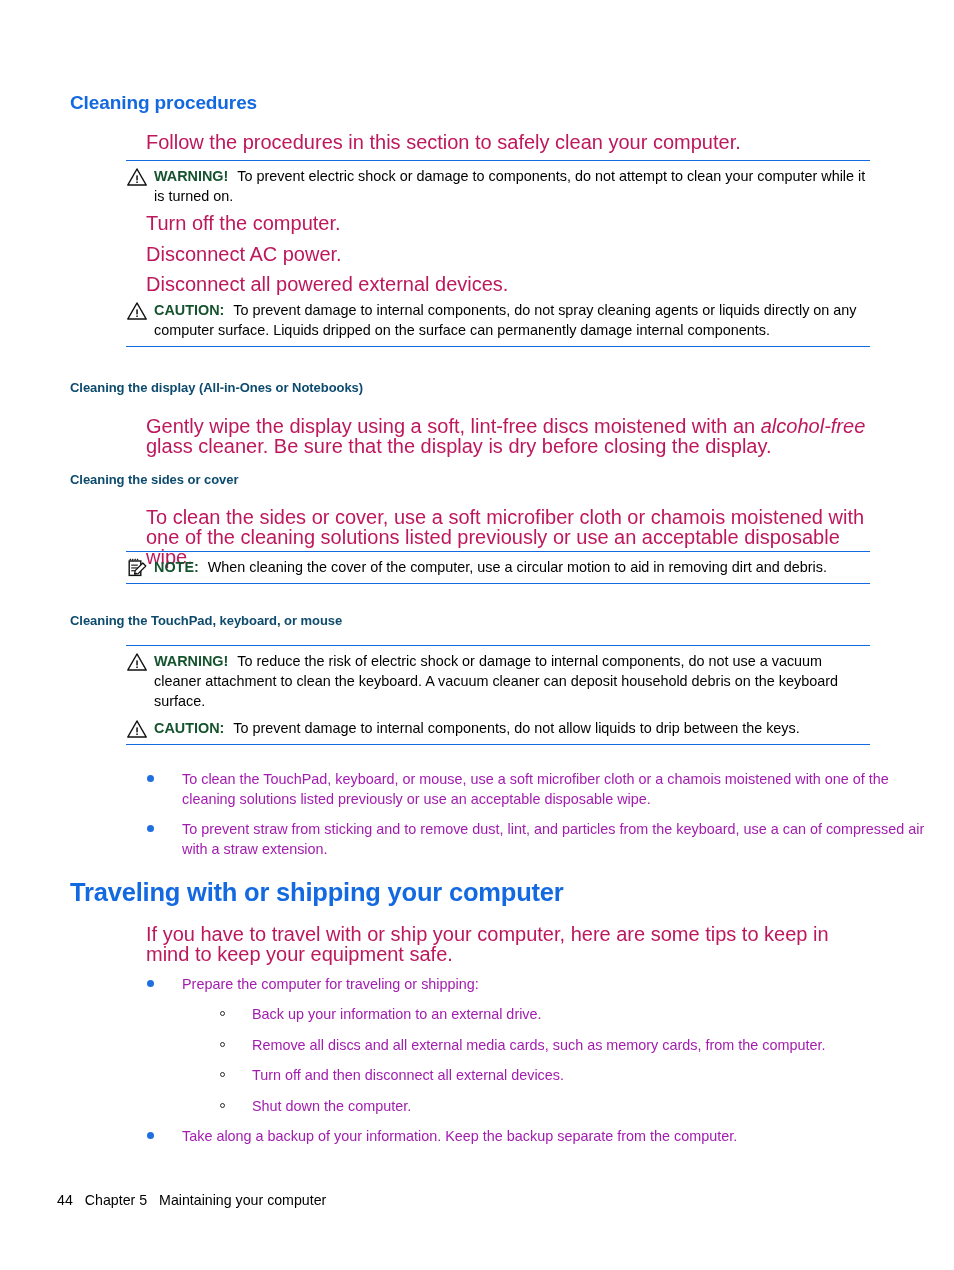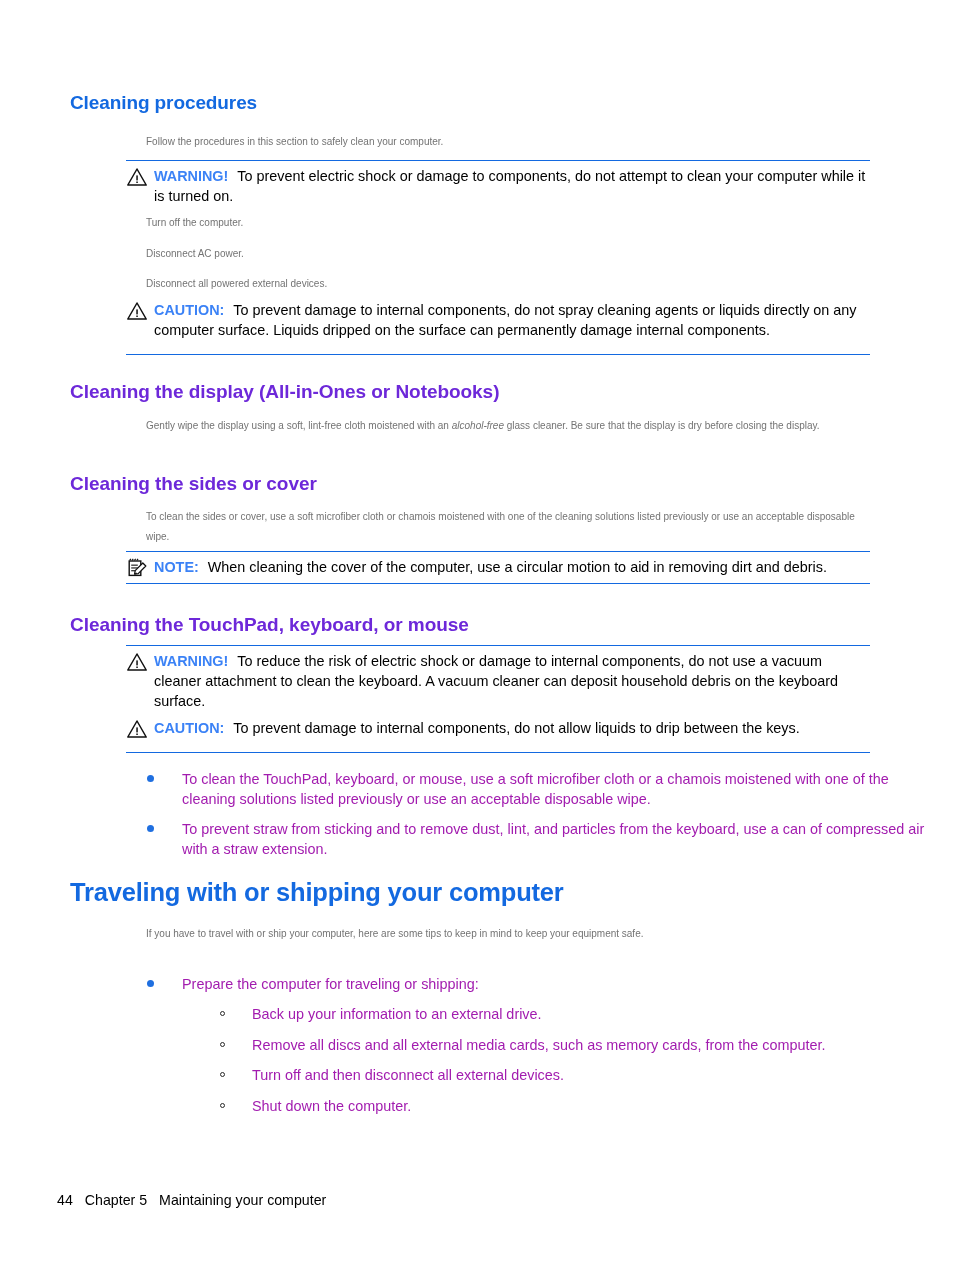--- a/index.html
+++ b/index.html
@@ -34,49 +34,49 @@
   }
   .h2 {
     color: #1369e0;
     font-size: 19px;
     font-weight: bold;
     line-height: 1.15;
     margin: 0;
     letter-spacing: -0.1px;
   }
   .h3 {
-    color: #6d28d9;
-    font-size: 19px;
+    color: #0c4a6e;
+    font-size: 13px;
     font-weight: bold;
     line-height: 1.15;
     margin: 0;
     letter-spacing: -0.05px;
   }
 
   
   .body-p {
-    font-size: 10px;
+    font-size: 20px;
     line-height: 20px;
     margin: 0;
-    color: #737373;
+    color: #be185d;
   }
   .indent-1 { margin-left: 76px; }
 
   .ital { font-style: italic; }
 
   
   .admon {
     position: relative;
     margin-left: 56px;
     padding-left: 28px;
     box-sizing: border-box;
     width: 744px;
   }
   .admon.rule-top  { border-top: 1.6px solid #1369e0; padding-top: 5px; }
-  .admon.rule-bot  { border-bottom: 1.6px solid #1369e0; padding-bottom: 14px; }
+  .admon.rule-bot  { border-bottom: 1.6px solid #1369e0; padding-bottom: 6px; }
   .admon.rule-both {
     border-top: 1.6px solid #1369e0;
     border-bottom: 1.6px solid #1369e0;
     padding-top: 5px;
     padding-bottom: 6px;
   }
   .admon-icon {
     position: absolute;
     left: 0px;
     width: 22px;
@@ -87,21 +87,21 @@
   .admon.rule-both .admon-icon { top: 6px; }
   .admon.rule-bot  .admon-icon { top: 1px; }
 
   .admon-text {
     font-size: 14.4px;
     line-height: 20px;
     color: #000;
     margin: 0;
   }
   .admon-label {
-    color: #3b82f6;
+    color: #14532d;
     font-weight: bold;
   }
   .admon-gap { display: inline-block; width: 9px; }
 
   
   .bullet-row {
     position: relative;
     padding-left: 0;
   }
   .bul-l1 {
@@ -183,21 +183,21 @@
         <polygon points="11,2 20.2,18 1.8,18" fill="none" stroke="#111111" stroke-width="1.5" stroke-linejoin="round"></polygon>
         <rect x="10.3" y="8.4" width="1.5" height="5.0" fill="#111111"></rect>
         <rect x="10.3" y="14.5" width="1.5" height="1.5" fill="#111111"></rect>
       </svg>
     </span>
     <p class="admon-text"><span class="admon-label">CAUTION:</span><span class="admon-gap"></span><span>To prevent damage to internal components, do not spray cleaning agents or liquids directly on any computer surface. Liquids dripped on the surface can permanently damage internal components.</span></p>
   </div>
 
   <div class="h3" style="position:absolute; left:70px; top:381px;">Cleaning the display (All-in-Ones or Notebooks)</div>
 
-  <div class="body-p" style="position:absolute; left:146px; top:416px; width:720px;"><span>Gently wipe the display using a soft, lint-free cloth moistened with an </span><span class="ital">alcohol-free</span><span> glass cleaner. Be sure that the display is dry before closing the display.</span></div>
+  <div class="body-p" style="position:absolute; left:146px; top:416px; width:720px;"><span>Gently wipe the display using a soft, lint-free discs moistened with an </span><span class="ital">alcohol-free</span><span> glass cleaner. Be sure that the display is dry before closing the display.</span></div>
 
   <div class="h3" style="position:absolute; left:70px; top:473px;">Cleaning the sides or cover</div>
 
   <div class="body-p" style="position:absolute; left:146px; top:507px; width:722px;">To clean the sides or cover, use a soft microfiber cloth or chamois moistened with one of the cleaning solutions listed previously or use an acceptable disposable wipe.</div>
 
   <div class="admon rule-both" style="position:absolute; left:70px; top:551px;">
     <span class="admon-icon">
       <svg width="22" height="20" viewBox="0 0 22 20">
         <rect x="3.2" y="3.0" width="11.6" height="14.4" fill="#ffffff" stroke="#111111" stroke-width="1.4"></rect>
         <rect x="5.2" y="6.6" width="6.6" height="1.1" fill="#111111"></rect>
@@ -267,16 +267,20 @@
   <div class="bullet-row bul-l2" style="position:absolute; left:70px; top:1065px;">
     <span class="bul-mark"></span>
     <p class="bul-text">Turn off and then disconnect all external devices.</p>
   </div>
 
   <div class="bullet-row bul-l2" style="position:absolute; left:70px; top:1096px;">
     <span class="bul-mark"></span>
     <p class="bul-text">Shut down the computer.</p>
   </div>
 
+  <div class="bullet-row bul-l1" style="position:absolute; left:70px; top:1126px;">
+    <span class="bul-mark"></span>
+    <p class="bul-text">Take along a backup of your information. Keep the backup separate from the computer.</p>
+  </div>
 
   <div class="footer"><span>44</span><span class="foot-gap"></span><span>Chapter 5</span><span class="foot-gap"></span><span>Maintaining your computer</span></div>
 
 </div>
 
 </body></html>

